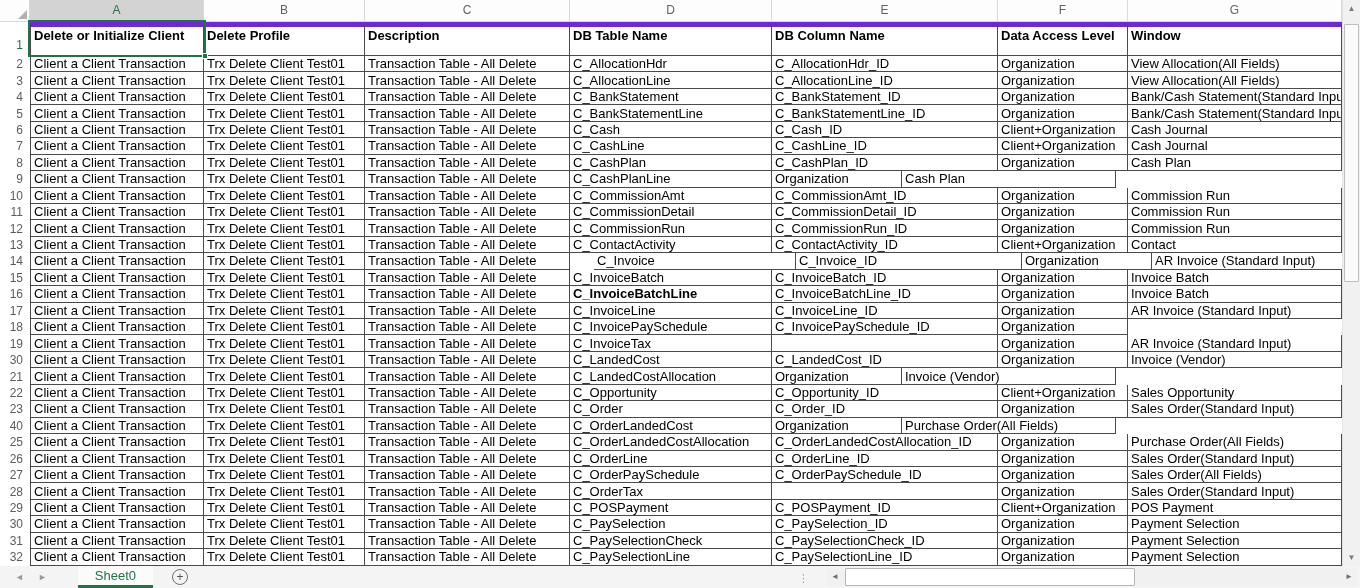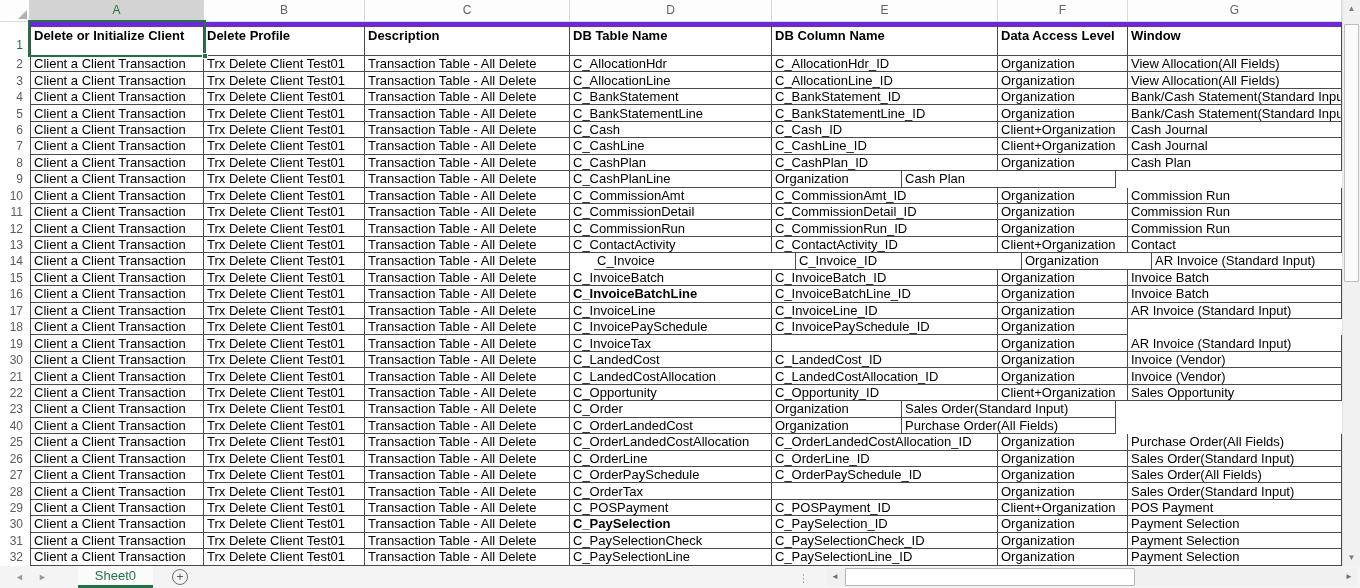--- a/index.html
+++ b/index.html
@@ -290,40 +290,40 @@
         <div class="cell c4" style="width: 226px;">C_LandedCost_ID</div>
         <div class="cell c5" style="width: 130px;">Organization</div>
         <div class="cell c6" style="width: 214px;">Invoice (Vendor)</div>
       </div>
       <div class="row">
         <div class="rownum">21</div>
         <div class="cell c0" style="width: 174px;">Client a Client Transaction</div>
         <div class="cell c1" style="width: 161px;">Trx Delete Client Test01</div>
         <div class="cell c2" style="width: 205px;">Transaction Table - All Delete</div>
         <div class="cell c3" style="width: 202px;">C_LandedCostAllocation</div>
-        <div class="cell c4" style="width: 226px;">C_LandedCostAllocation_ID</div>
         <div class="cell c5" style="width: 130px;">Organization</div>
         <div class="cell c6" style="width: 214px;">Invoice (Vendor)</div>
       </div>
       <div class="row">
         <div class="rownum">22</div>
         <div class="cell c0" style="width: 174px;">Client a Client Transaction</div>
         <div class="cell c1" style="width: 161px;">Trx Delete Client Test01</div>
         <div class="cell c2" style="width: 205px;">Transaction Table - All Delete</div>
         <div class="cell c3" style="width: 202px;">C_Opportunity</div>
         <div class="cell c4" style="width: 226px;">C_Opportunity_ID</div>
         <div class="cell c5" style="width: 130px;">Client+Organization</div>
         <div class="cell c6" style="width: 214px;">Sales Opportunity</div>
       </div>
       <div class="row">
         <div class="rownum">23</div>
         <div class="cell c0" style="width: 174px;">Client a Client Transaction</div>
         <div class="cell c1" style="width: 161px;">Trx Delete Client Test01</div>
         <div class="cell c2" style="width: 205px;">Transaction Table - All Delete</div>
         <div class="cell c3" style="width: 202px;">C_Order</div>
+        <div class="cell c4" style="width: 226px;">C_Order_ID</div>
         <div class="cell c5" style="width: 130px;">Organization</div>
         <div class="cell c6" style="width: 214px;">Sales Order(Standard Input)</div>
       </div>
       <div class="row">
         <div class="rownum">40</div>
         <div class="cell c0" style="width: 174px;">Client a Client Transaction</div>
         <div class="cell c1" style="width: 161px;">Trx Delete Client Test01</div>
         <div class="cell c2" style="width: 205px;">Transaction Table - All Delete</div>
         <div class="cell c3" style="width: 202px;">C_OrderLandedCost</div>
         <div class="cell c5" style="width: 130px;">Organization</div>
@@ -377,21 +377,21 @@
         <div class="cell c3" style="width: 202px;">C_POSPayment</div>
         <div class="cell c4" style="width: 226px;">C_POSPayment_ID</div>
         <div class="cell c5" style="width: 130px;">Client+Organization</div>
         <div class="cell c6" style="width: 214px;">POS Payment</div>
       </div>
       <div class="row">
         <div class="rownum">30</div>
         <div class="cell c0" style="width: 174px;">Client a Client Transaction</div>
         <div class="cell c1" style="width: 161px;">Trx Delete Client Test01</div>
         <div class="cell c2" style="width: 205px;">Transaction Table - All Delete</div>
-        <div class="cell c3" style="width: 202px; font-weight: bold;">C_PaySelection</div>
+        <div class="cell c3" style="width: 202px;">C_PaySelection</div>
         <div class="cell c4" style="width: 226px;">C_PaySelection_ID</div>
         <div class="cell c5" style="width: 130px;">Organization</div>
         <div class="cell c6" style="width: 214px;">Payment Selection</div>
       </div>
       <div class="row">
         <div class="rownum">31</div>
         <div class="cell c0" style="width: 174px;">Client a Client Transaction</div>
         <div class="cell c1" style="width: 161px;">Trx Delete Client Test01</div>
         <div class="cell c2" style="width: 205px;">Transaction Table - All Delete</div>
         <div class="cell c3" style="width: 202px;">C_PaySelectionCheck</div>

